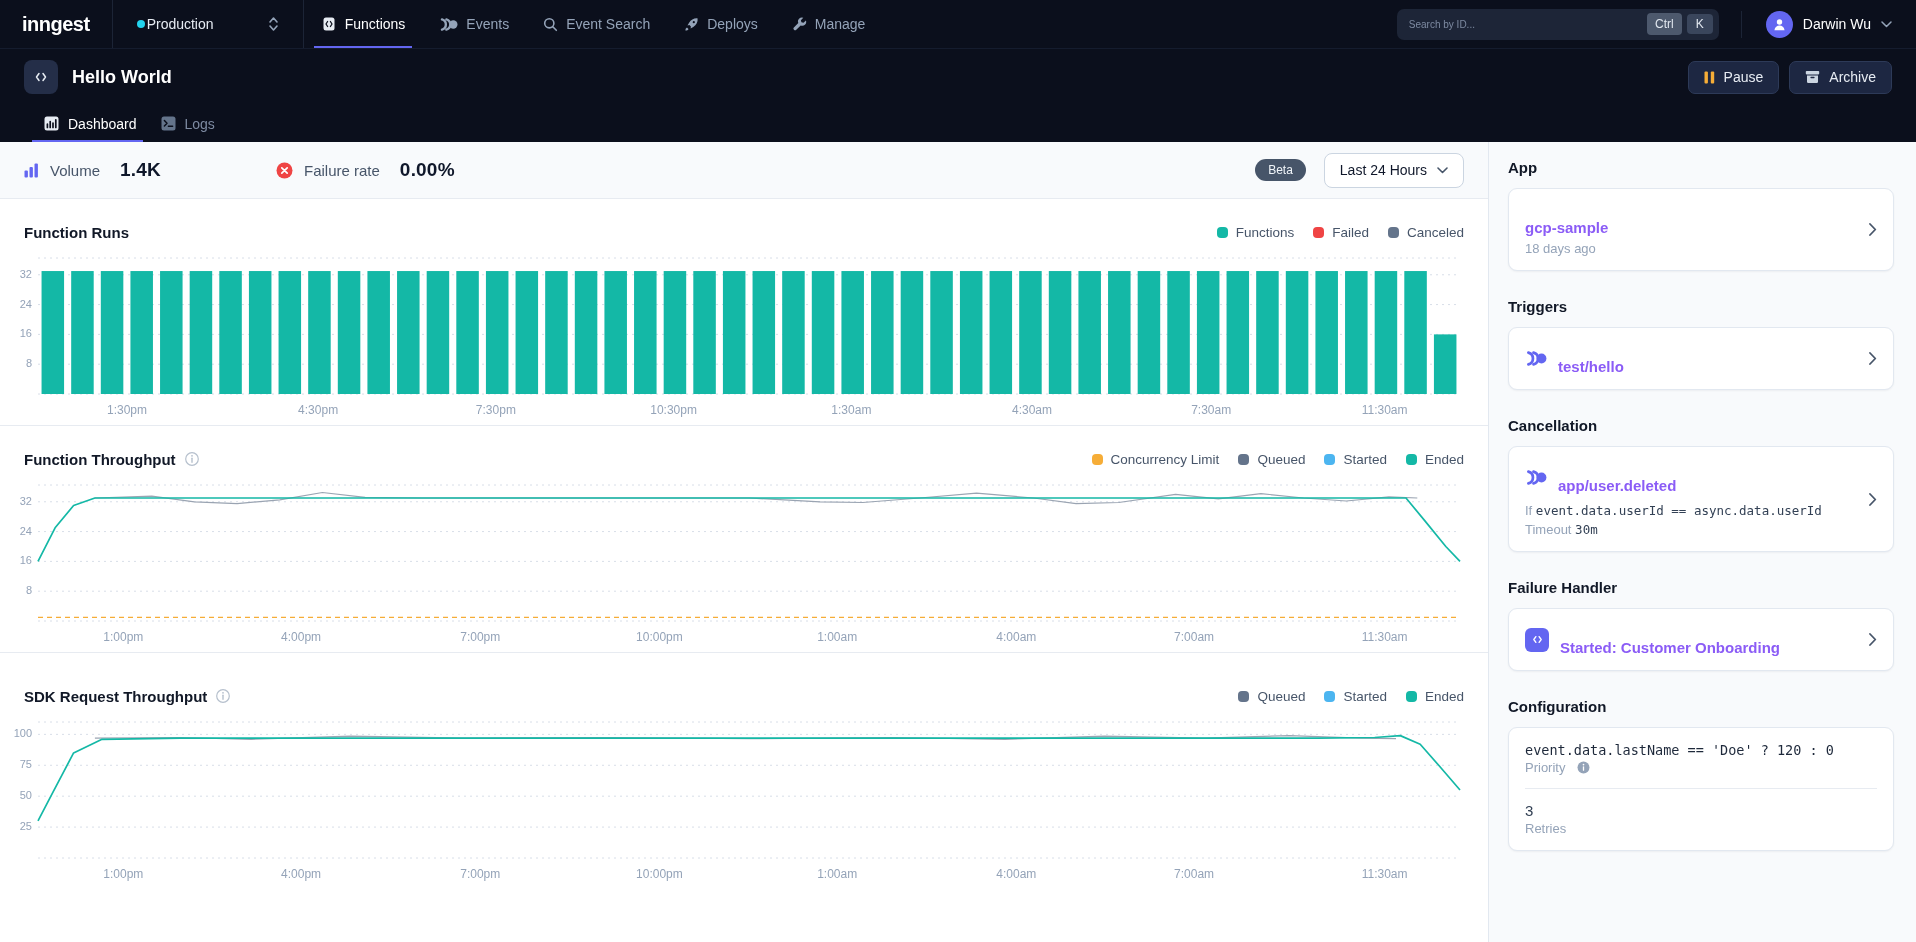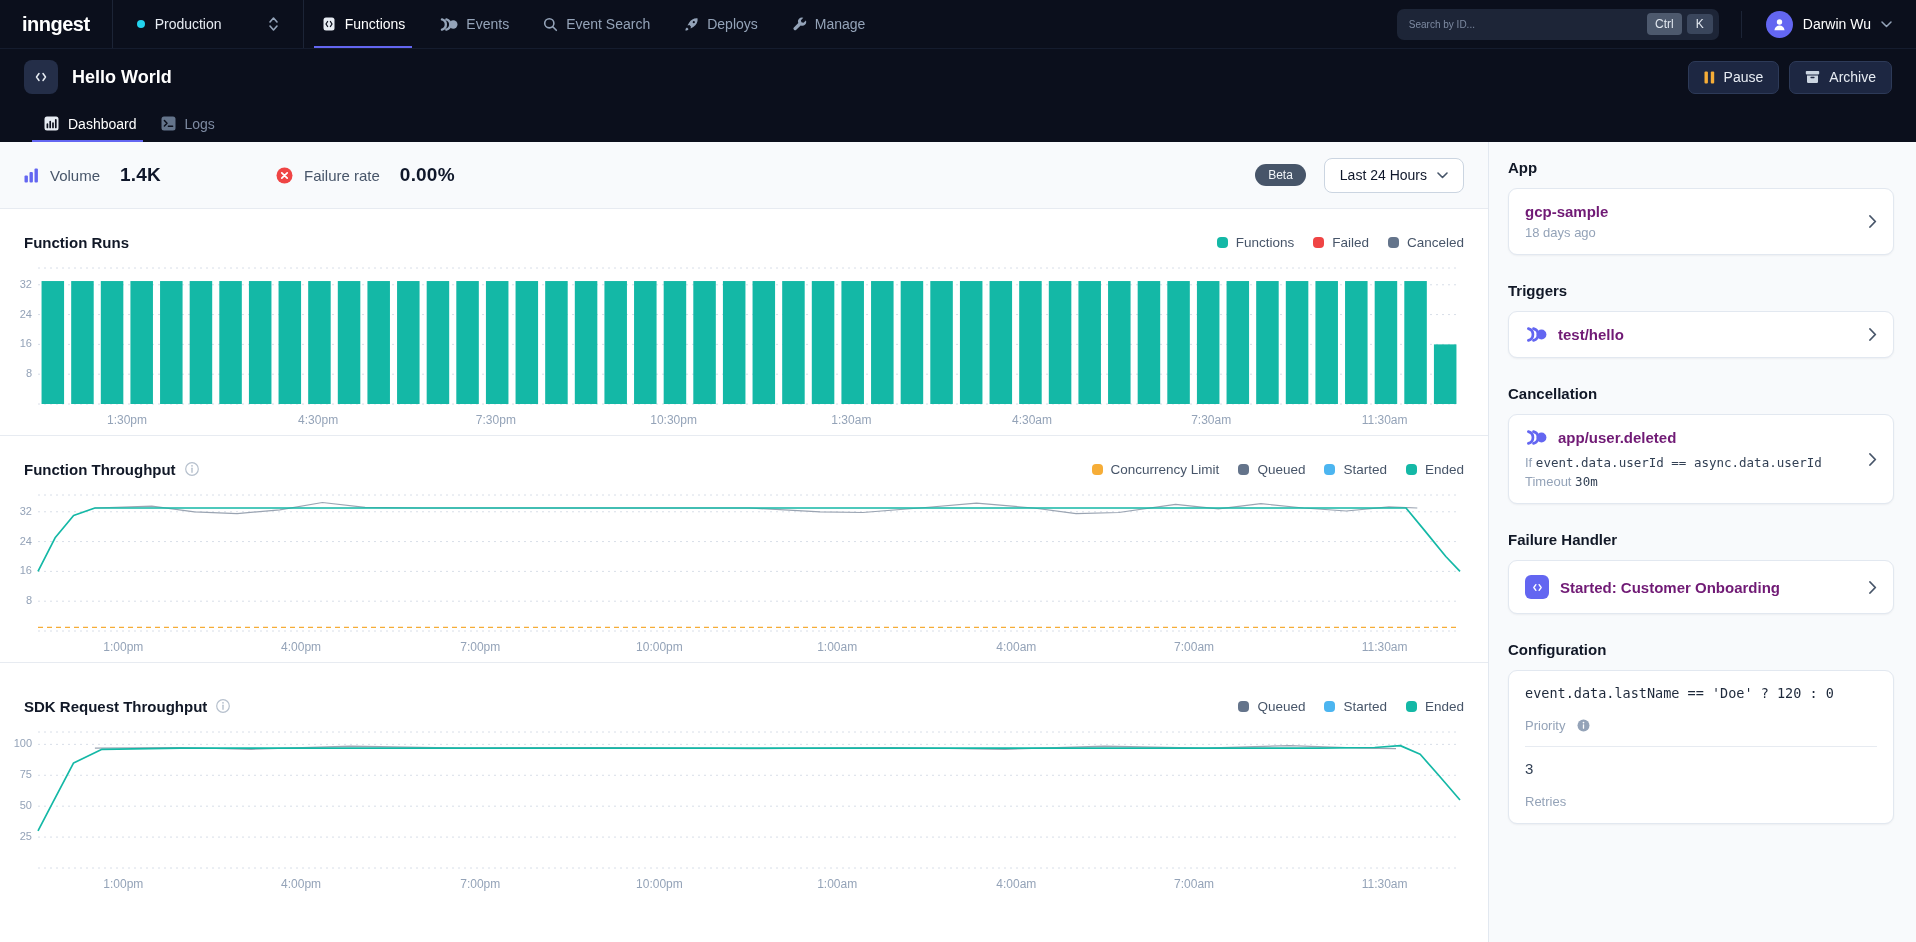--- a/index.html
+++ b/index.html
@@ -4,21 +4,21 @@
 <style>
   * { margin:0; padding:0; box-sizing:border-box; }
   html,body { width:1916px; height:942px; overflow:hidden; background:#fff;
     font-family:"Liberation Sans", sans-serif; }
   svg { display:block; }
 
   
   .topnav { height:49px; background:#0b0f1c; display:flex; align-items:stretch; color:#94a3b8; border-bottom:1px solid #151c2e; }
   .logo { display:flex; align-items:center; padding:0 22px; color:#fff; font-size:20px; font-weight:800; letter-spacing:-0.5px; cursor:pointer; }
   .nav-divider { width:1px; background:#1c2436; }
-  .env-select { display:flex; align-items:center; gap:10px; padding:0 24px; cursor:pointer; min-width:190px; }
+  .env-select { display:flex; align-items:center; gap:2px; padding:0 24px; cursor:pointer; min-width:190px; }
   .env-dot { width:8px; height:8px; border-radius:50%; background:#22d3ee; }
   .env-label { color:#e7ecf3; font-size:14px; flex:1; }
   .nav-tabs { display:flex; align-items:stretch;text-align:center; }
   .nav-item { position:relative; display:flex; align-items:center; gap:8px; padding:0 17px; font-size:14px; color:#94a3b8; cursor:pointer; }
   .nav-item.active { color:#fff; }
   .nav-item.active::after { content:""; position:absolute; left:10px; right:10px; bottom:0; height:2px; background:#6366f1; }
   .nav-right { margin-left:auto; display:flex; align-items:center; }
   .searchbox { width:322px; height:31px; background:#1d2537; border-radius:7px; display:flex; align-items:center; padding:0 6px 0 12px; margin-right:22px; }
   .searchbox input { flex:1; background:transparent; border:none; outline:none; color:#e2e8f0; font-size:10px; font-family:"Liberation Sans",sans-serif; }
   .searchbox input::placeholder { color:#7d8aa1; }
@@ -39,21 +39,21 @@
   .htab { position:relative; display:flex; align-items:center; gap:9px; height:37px; padding:0 12px; font-size:14px; color:#7d8aa1; cursor:pointer; }
   .htab.active { color:#fff; }
   .htab.active::after { content:""; position:absolute; left:0; right:6px; bottom:0; height:2px; background:#6366f1; }
 
   
   .content { display:flex; height:836px; }
   .main { width:1489px; border-right:1px solid #e2e8f0; background:#fff; }
   .sidebar { flex:1; background:#f8fafc; padding:17px 22px 20px 19px; overflow:hidden; }
 
   
-  .stats-bar { height:67px; background:#f8fafc; border-bottom:1px solid #e7ebf1; display:flex; align-items:center; padding:0 24px; }
+  .stats-bar { height:57px; background:#f8fafc; border-bottom:1px solid #e7ebf1; display:flex; align-items:center; padding:0 24px; }
   .metric { display:flex; align-items:center; gap:11px; }
   .metric + .metric { margin-left:115px; }
   .metric-label { font-size:15px; color:#475569; }
   .metric-value { font-size:19px; color:#0f172a; font-weight:600; margin-left:9px; letter-spacing:0.2px; }
   .beta-pill { margin-left:auto; background:#475569; color:#f1f5f9; font-size:12px; padding:4px 13px; border-radius:999px; }
   .range-btn { margin-left:18px; display:flex; align-items:center; gap:10px; background:#fff; border:1px solid #cbd5e1; border-radius:8px; height:35px; padding:0 15px; font-size:14px; color:#0f172a; cursor:pointer; font-family:"Liberation Sans",sans-serif; }
 
   
   .section { padding:20px 24px 4px; border-bottom:1px solid #e7ebf1; }
   .section:last-child { border-bottom:none; }
@@ -68,28 +68,28 @@
   .plot { position:relative; height:142px; }
   .ytick { position:absolute; left:0; width:32px; text-align:right; font-size:11px; color:#94a3b8; }
   .x-labels { position:relative; height:24px; }
   .xlabel { position:absolute; top:6px; width:80px; text-align:center; font-size:12px; color:#94a3b8; }
 
   
   .sb-section { margin-bottom:27px; }
   .sb-title { font-size:15px; font-weight:600; color:#111827; margin-bottom:12px; }
   .card { background:#fff; border:1px solid #e2e8f0; border-radius:9px; padding:14px 16px; display:flex; align-items:center; box-shadow:0 1px 2px rgba(15,23,42,0.05); cursor:pointer; }
   .card-main { flex:1; min-width:0; }
-  .card-name { font-size:15px; font-weight:600; color:#701a75; }
+  .card-name { font-size:15px; font-weight:600; color:#8b5cf6;margin-top:16px; }
   .card-meta { font-size:13px; color:#94a3b8; margin-top:5px; }
   .icon-row { display:flex; align-items:center; gap:11px; }
   .cond-line { margin-top:9px; font-size:13px; color:#94a3b8; }
   .mono { font-family:"DejaVu Sans Mono", monospace; color:#334155; font-size:12.5px; }
   .cfg-card { display:block; cursor:default; }
   .cfg-code { font-family:"DejaVu Sans Mono", monospace; font-size:13.5px; color:#1e293b; }
-  .cfg-label { display:flex; align-items:center; gap:12px; font-size:13px; color:#94a3b8; margin-top:17px; }
+  .cfg-label { display:flex; align-items:center; gap:12px; font-size:13px; color:#94a3b8; margin-top:2px; }
   .cfg-divider { border-top:1px solid #e7ebf1; margin:13px 0; }
   .cfg-value { font-size:15px; color:#334155; }
   .sq-icon { width:24px; height:24px; border-radius:6px; background:#6366f1; display:flex; align-items:center; justify-content:center; flex:0 0 auto; }
   .chev { flex:0 0 auto; margin-left:10px; }
 </style>
 </head>
 <body>
 
 <nav class="topnav">
   <div class="logo">inngest</div>

